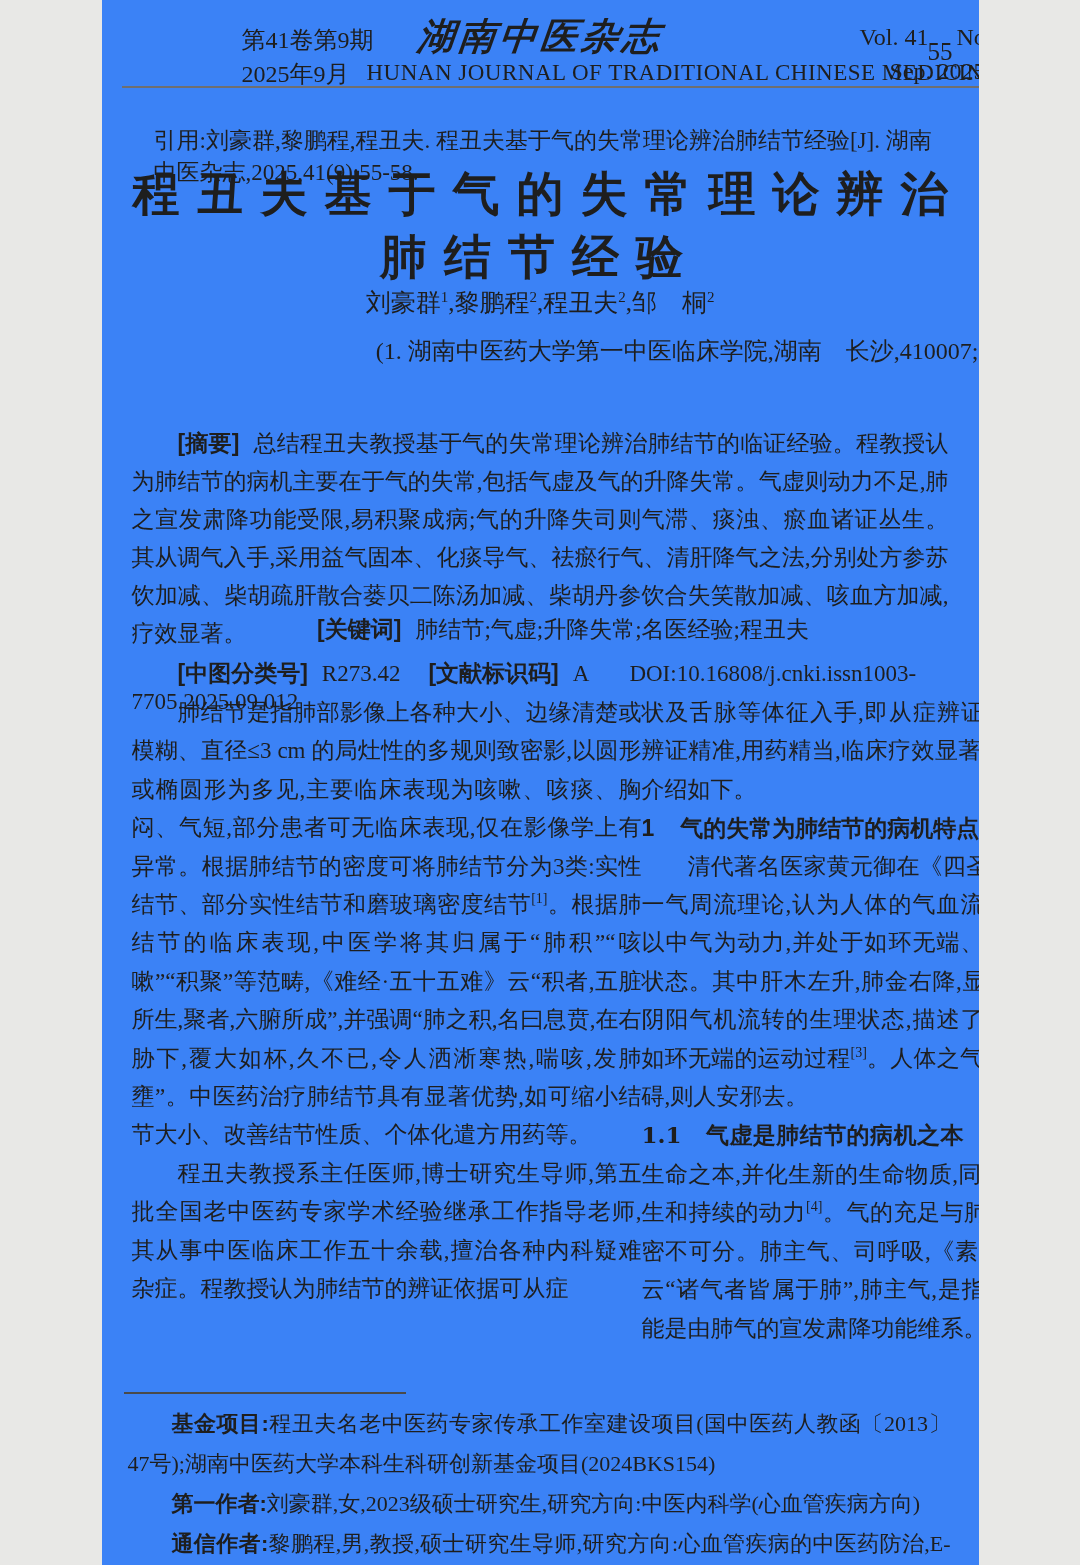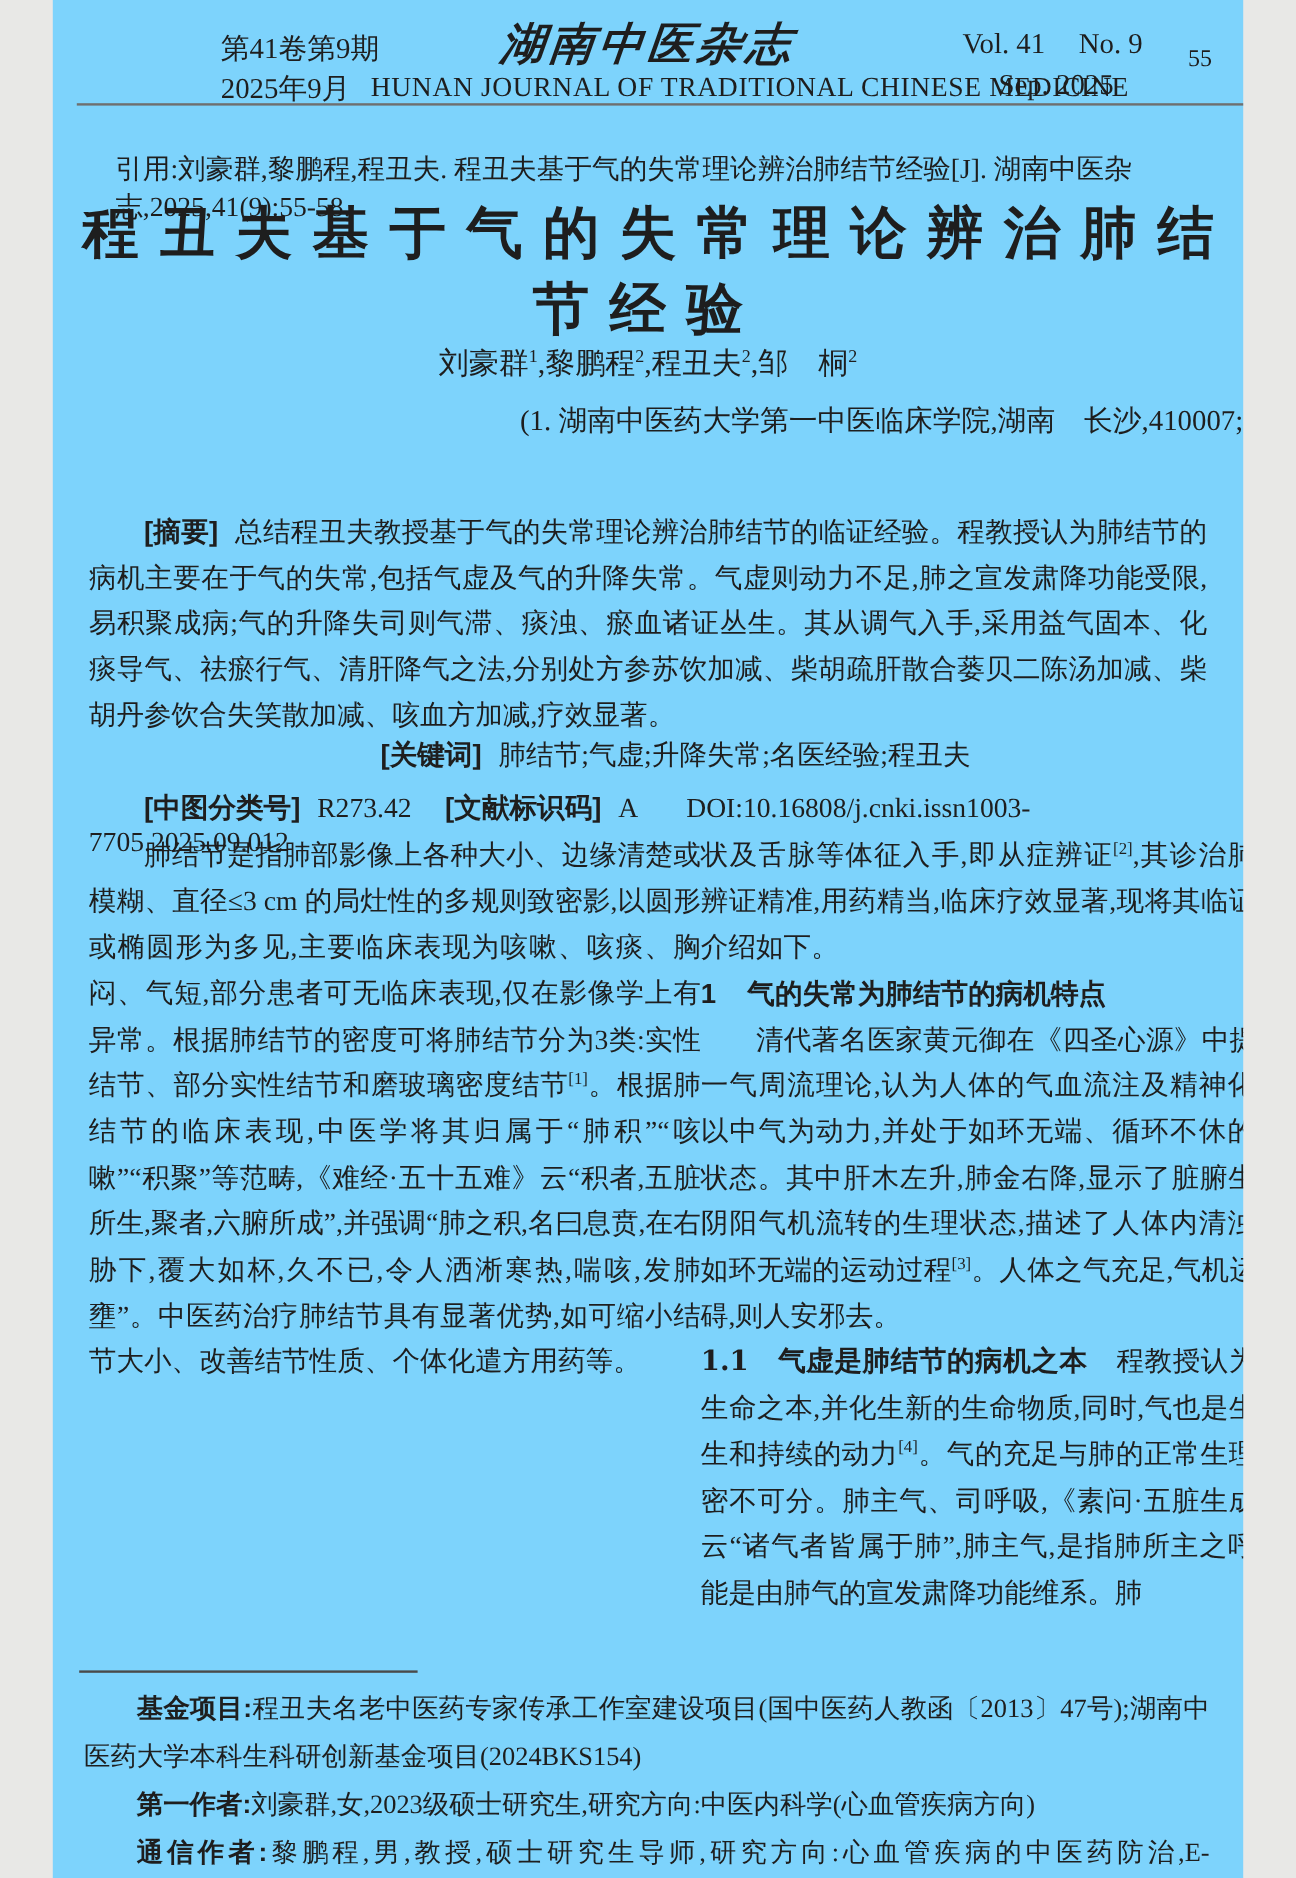--- a/index.html
+++ b/index.html
@@ -1,33 +1,33 @@
 <!DOCTYPE html>
 <html><head>
 <meta charset="utf-8">
 <style>
   html,body{margin:0;padding:0;background:#e8e8e6;}
   .page{
-    position:relative;width:992px;height:1565px;margin:0 auto;
-    background:#7dd3fc;color:#1e1e1e;overflow:hidden;
+    position:relative;width:877px;height:1565px;margin:0 auto;
+    background:#3b82f6;color:#1e1e1e;overflow:hidden;
     font-family:"Liberation Serif","DejaVu Serif",serif;
   }
   
   .hdr-issue{position:absolute;left:140px;top:24px;font-size:24px;white-space:nowrap;}
   .hdr-date-cn{position:absolute;left:140px;top:58px;font-size:24px;white-space:nowrap;}
   .hdr-logo{
     position:absolute;left:0;top:12px;width:100%;text-align:center;
     font-size:37px;font-weight:bold;font-style:italic;letter-spacing:4px;
     transform:skewX(-6deg);
   }
   .hdr-journal-en{position:absolute;left:265px;top:60px;font-size:23px;letter-spacing:0.5px;white-space:nowrap;}
   .hdr-vol{position:absolute;left:758px;top:24px;font-size:24px;white-space:nowrap;}
   .hdr-vol span{margin-right:28px;text-align:right;}
   .hdr-date-en{position:absolute;left:788px;top:58px;font-size:24px;white-space:nowrap;}
-  .hdr-pagenum{position:absolute;right:26px;top:38px;font-size:20px;}
+  .hdr-pagenum{position:absolute;right:26px;top:38px;font-size:25px;}
   .hdr-rule{position:absolute;left:20px;top:86px;width:1038px;border-top:2px solid #6f6f6f;}
 
   
   .citation{position:absolute;left:52px;right:28px;top:102px;font-size:23px;line-height:32px;}
 
   
   .title{
     position:absolute;left:0;top:163px;width:100%;margin:0;text-align:center;
     font-size:47px;font-weight:bold;letter-spacing:17px;text-indent:17px;
     font-family:Liberation Mono, monospace;
@@ -98,20 +98,21 @@
     <span class="blab">[关键词]</span><span>肺结节;气虚;升降失常;名医经验;程丑夫</span>
   </p>
 
   <p class="clcline">
     <span class="blab">[中图分类号]</span><span class="val">R273.42</span><span class="blab">[文献标识码]</span><span>A</span><span class="doi">DOI:10.16808/j.cnki.issn1003-7705.2025.09.012</span>
   </p>
 
   <div class="cols">
     <div class="col">
       <p class="ind">肺结节是指肺部影像上各种大小、边缘清楚或模糊、直径≤3 cm 的局灶性的多规则致密影,以圆形或椭圆形为多见,主要临床表现为咳嗽、咳痰、胸闷、气短,部分患者可无临床表现,仅在影像学上有异常。根据肺结节的密度可将肺结节分为3类:实性结节、部分实性结节和磨玻璃密度结节<sup class="ref">[1]</sup>。根据肺结节的临床表现,中医学将其归属于“肺积”“咳嗽”“积聚”等范畴,《难经·五十五难》云“积者,五脏所生,聚者,六腑所成”,并强调“肺之积,名曰息贲,在右胁下,覆大如杯,久不已,令人洒淅寒热,喘咳,发肺壅”。中医药治疗肺结节具有显著优势,如可缩小结节大小、改善结节性质、个体化遣方用药等。</p>
+      <p class="ind">程丑夫教授系主任医师,博士研究生导师,第五批全国老中医药专家学术经验继承工作指导老师,其从事中医临床工作五十余载,擅治各种内科疑难杂症。程教授认为肺结节的辨证依据可从症</p>
     </div>
     <div class="col">
       <p>状及舌脉等体征入手,即从症辨证<sup class="ref">[2]</sup>,其诊治肺结节辨证精准,用药精当,临床疗效显著,现将其临证经验介绍如下。</p>
       <p class="h-sec">
         <span class="hnum">1</span><span>气的失常为肺结节的病机特点</span>
       </p>
       <p class="ind">清代著名医家黄元御在《四圣心源》中提出了一气周流理论,认为人体的气血流注及精神化生是以中气为动力,并处于如环无端、循环不休的周流状态。其中肝木左升,肺金右降,显示了脏腑生成、阴阳气机流转的生理状态,描述了人体内清浊之气如环无端的运动过程<sup class="ref">[3]</sup>。人体之气充足,气机运行无碍,则人安邪去。</p>
       <p>
         <span class="subhead">1.1</span><span class="subhead">气虚是肺结节的病机之本</span><span>程教授认为气为生命之本,并化生新的生命物质,同时,气也是生命化生和持续的动力<sup class="ref">[4]</sup>。气的充足与肺的正常生理功能密不可分。肺主气、司呼吸,《素问·五脏生成篇》云“诸气者皆属于肺”,肺主气,是指肺所主之呼吸功能是由肺气的宣发肃降功能维系。肺</span>
       </p>

